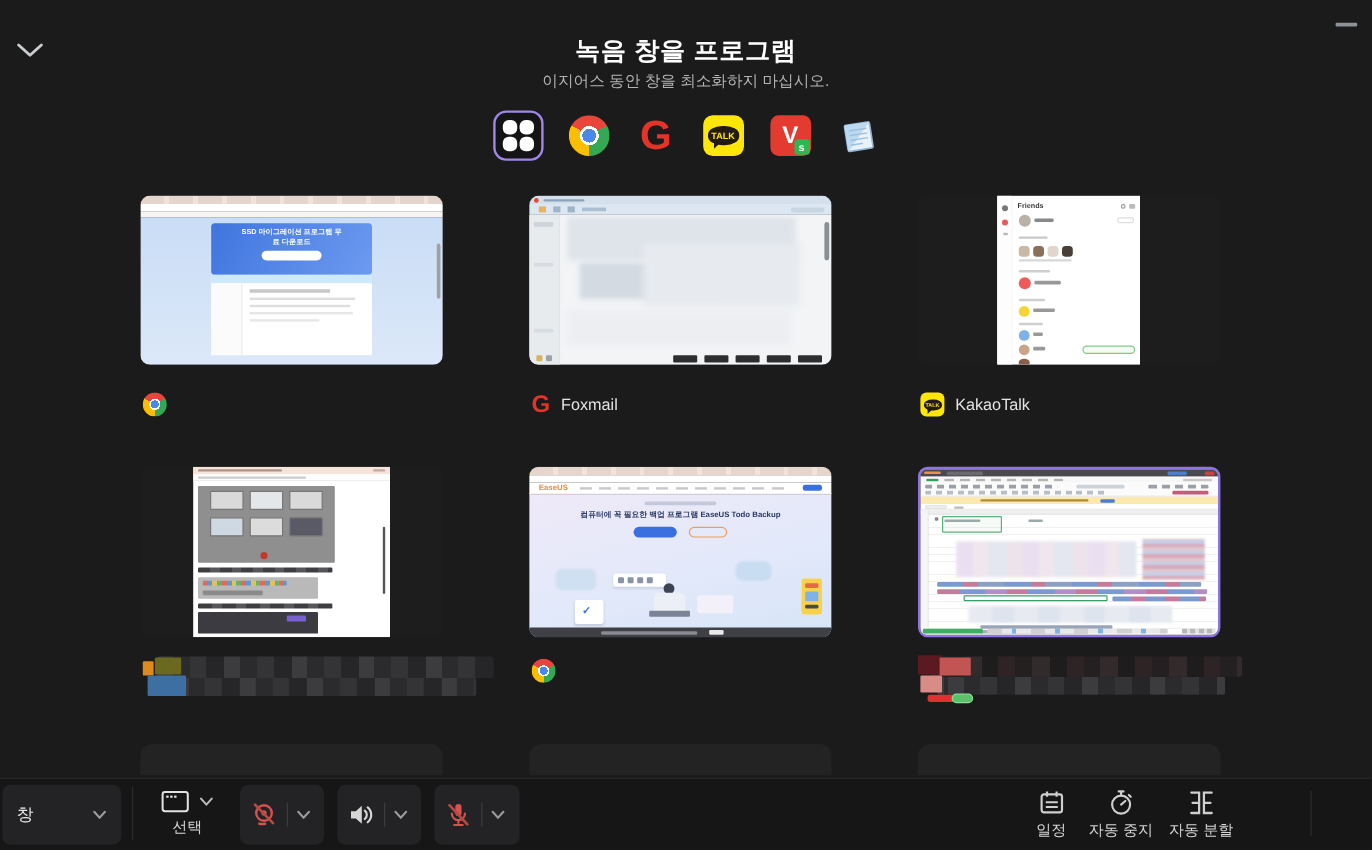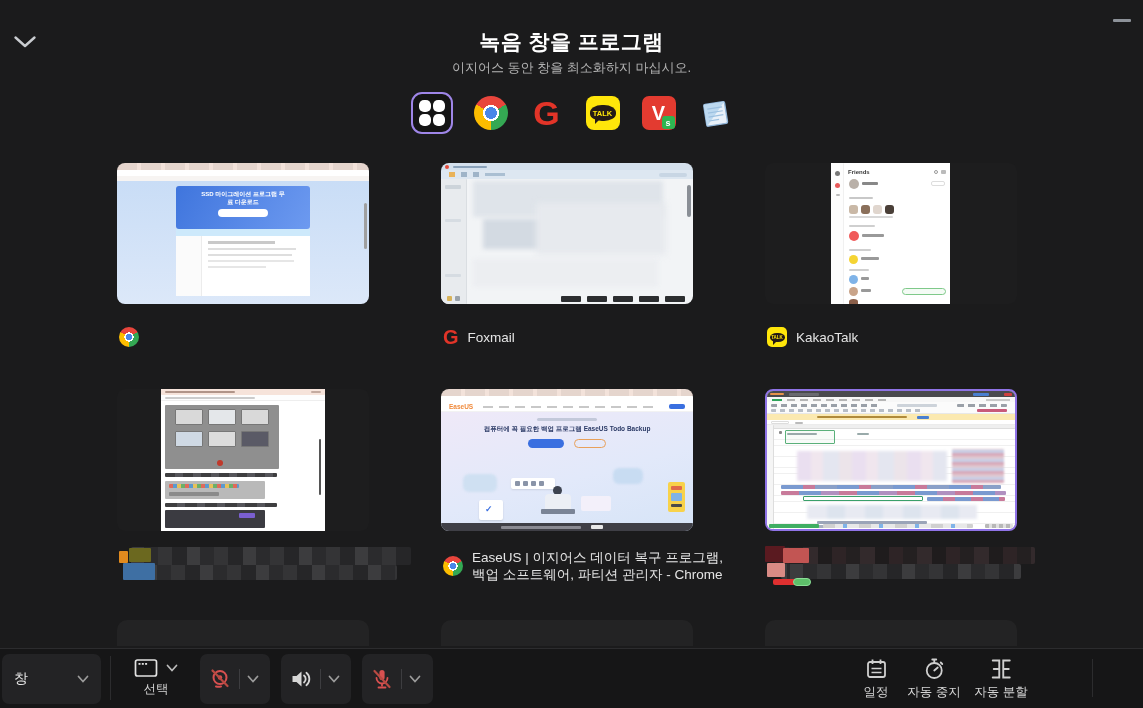--- a/index.html
+++ b/index.html
@@ -282,21 +282,20 @@
       <div class="bar" style="right:11px;top:81px;width:11px;height:8px;background:#7fb3e8"></div>
       <div class="bar" style="right:11px;top:92px;width:11px;height:3px;background:#4a4a4a"></div>
       <div class="bar" style="left:0;bottom:0;width:100%;height:8px;background:#3f3f46"></div>
       <div class="bar" style="left:60px;bottom:2.5px;width:80px;height:3px;background:#8a8a92"></div>
       <div class="bar" style="left:150px;bottom:2px;width:12px;height:4px;background:#e8e8e8;border-radius:1px"></div>
     </div>
   </div>
 </div>
 <div class="lblrow" style="left:443px;top:549px;width:288px">
   <div class="chrome-ic c20"></div>
-  <span>EaseUS | 이지어스 데이터 복구 프로그램, 백업 소프트웨어, 파티션 관리자 - Chrome</span>
 </div>
 
 <div class="card sel" style="left:765px;top:389px;height:142px">
   <div class="win" style="background:#fff">
     <div style="height:6px;background:#4a4a4e;position:relative">
       <div class="bar" style="left:3px;top:2px;width:14px;height:2px;background:#e8924a"></div>
       <div class="bar" style="left:22px;top:1.5px;width:30px;height:3px;background:#6a6a70;border-radius:1px"></div>
       <div class="bar" style="right:26px;top:1.5px;width:16px;height:3px;background:#4a7fd0"></div>
       <div class="bar" style="right:3px;top:1.5px;width:8px;height:3px;background:#d04040"></div>
     </div>

